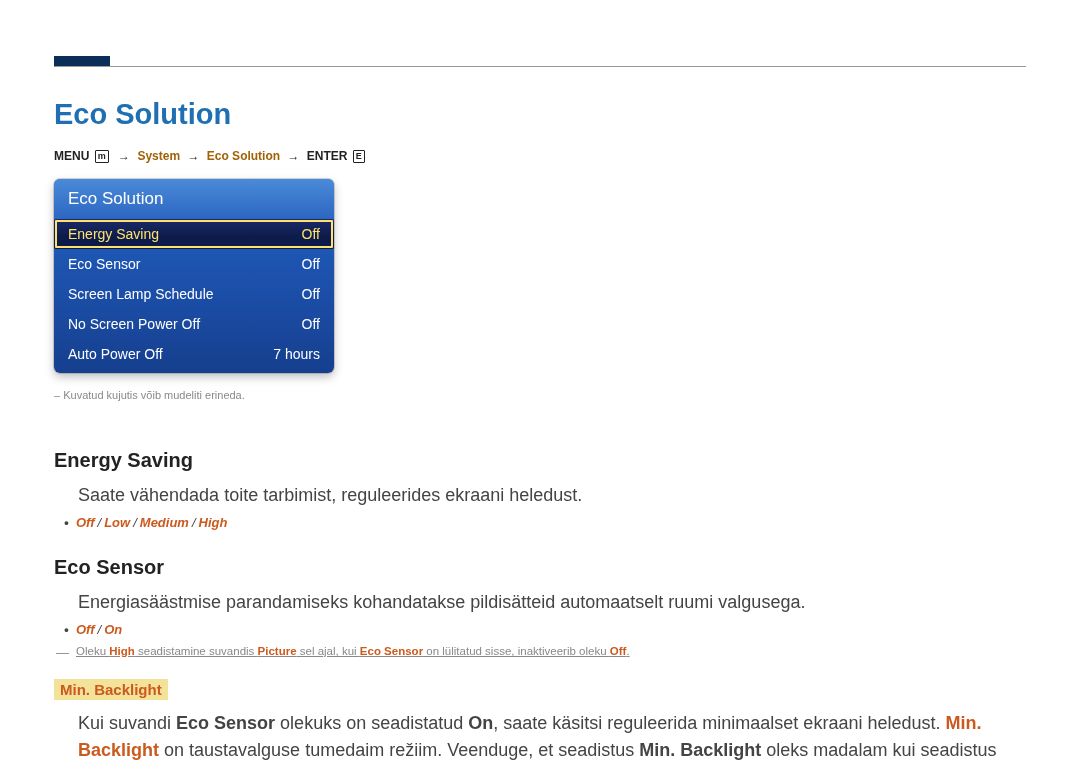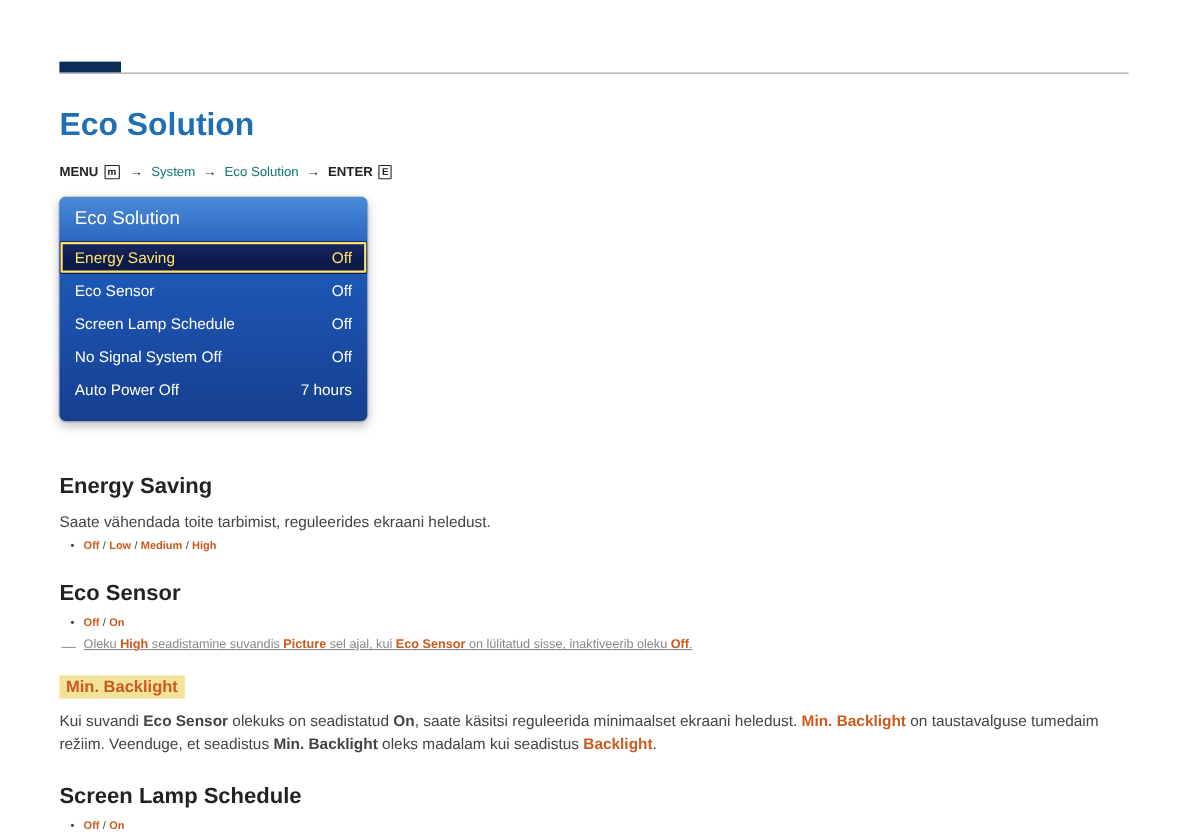--- a/index.html
+++ b/index.html
@@ -44,21 +44,21 @@
     font-weight: 600;
     color: #1f6fb2;
     margin-bottom: 18px;
   }
   .breadcrumb {
     font-size: 12px;
     font-weight: 700;
     color: #222;
     margin-bottom: 16px;
   }
-  .breadcrumb .accent { color: #0f766e; font-weight: 400; }
+  .breadcrumb .accent { color: #a16207; font-weight: 700; }
   .breadcrumb .arrow { color: #222; font-weight: 700; padding: 0 4px; }
   .breadcrumb .icon-box {
     display: inline-block;
     border: 1px solid #222;
     font-size: 9px;
     line-height: 1;
     padding: 1px 2px;
     vertical-align: 1px;
     border-radius: 1px;
     margin: 0 2px;
@@ -88,21 +88,21 @@
   }
   .osd-row.selected {
     background: linear-gradient(#1a2a68, #0d1b4a 60%, #0d1b4a);
     position: relative;
     outline: 2px solid #ffe26d;
     outline-offset: -3px;
     border-radius: 2px;
   }
   .osd-row.selected .osd-label,
   .osd-row.selected .osd-value { color: #ffe26d; font-weight: 400; }
-  .osd-row:last-child { padding-bottom: 21px; }
+  .osd-row:last-child { padding-bottom: 11px; }
   .osd-value { color: #fff; font-weight: 300; }
 
   .caption {
     font-size: 11px;
     color: #8a8a8a;
     margin-top: 16px;
   }
   .caption::before {
     content: "– ";
     color: #8a8a8a;
@@ -110,32 +110,34 @@
 
   .right-col h2 {
     font-size: 20px;
     font-weight: 700;
     color: #222;
     margin-top: 0;
     margin-bottom: 10px;
   }
   .right-col h2.spaced { margin-top: 26px; }
   .right-col p.desc {
-    font-size: 14px;
+    font-size: 18px;
     color: #444;
     line-height: 1.5;
     margin-bottom: 6px;
+    margin-left: 24px;
   }
   .bullet-line {
-    font-size: 10px;
+    font-size: 13px;
     font-weight: 700;
     color: #444;
     padding-left: 22px;
     position: relative;
     margin: 4px 0 4px 0;
+    font-style: italic;
   }
   .bullet-line::before {
     content: "•";
     position: absolute;
     left: 10px;
     top: 0;
   }
   .opt { color: #cc5a1e; font-weight: 700; }
   .sep { color: #444; padding: 0 3px; font-weight: 400; }
 
@@ -201,40 +203,42 @@
       </div>
       <div class="osd-row">
         <span class="osd-label">Eco Sensor</span>
         <span class="osd-value">Off</span>
       </div>
       <div class="osd-row">
         <span class="osd-label">Screen Lamp Schedule</span>
         <span class="osd-value">Off</span>
       </div>
       <div class="osd-row">
-        <span class="osd-label">No Signal System Off</span>
+        <span class="osd-label">No Screen Power Off</span>
         <span class="osd-value">Off</span>
       </div>
       <div class="osd-row">
         <span class="osd-label">Auto Power Off</span>
         <span class="osd-value">7 hours</span>
       </div>
     </div>
 
+    <div class="caption">Kuvatud kujutis võib mudeliti erineda.</div>
   </div>
 
   <div class="right-col">
 
     <h2>Energy Saving</h2>
     <p class="desc">Saate vähendada toite tarbimist, reguleerides ekraani heledust.</p>
     <div class="bullet-line">
       <span class="opt">Off</span><span class="sep">/</span><span class="opt">Low</span><span class="sep">/</span><span class="opt">Medium</span><span class="sep">/</span><span class="opt">High</span>
     </div>
 
     <h2 class="spaced">Eco Sensor</h2>
+    <p class="desc">Energiasäästmise parandamiseks kohandatakse pildisätteid automaatselt ruumi valgusega.</p>
     <div class="bullet-line">
       <span class="opt">Off</span><span class="sep">/</span><span class="opt">On</span>
     </div>
     <div class="note">
       <span>Oleku </span><span class="kw">High</span><span> seadistamine suvandis </span><span class="kw">Picture</span><span> sel ajal, kui </span><span class="kw">Eco Sensor</span><span> on lülitatud sisse, inaktiveerib oleku </span><span class="kw">Off</span><span>.</span>
     </div>
 
     <div class="sub-heading">Min. Backlight</div>
     <p class="desc">
       <span>Kui suvandi </span><b><span class="kw-d" style="color:#444">Eco Sensor</span></b><span> olekuks on seadistatud </span><b><span class="kw-d" style="color:#444">On</span></b><span>, saate käsitsi reguleerida minimaalset ekraani heledust. </span><span class="opt">Min. Backlight</span><span> on taustavalguse tumedaim režiim. Veenduge, et seadistus </span><b><span class="kw-d" style="color:#444">Min. Backlight</span></b><span> oleks madalam kui seadistus </span><span class="opt">Backlight</span><span>.</span>

